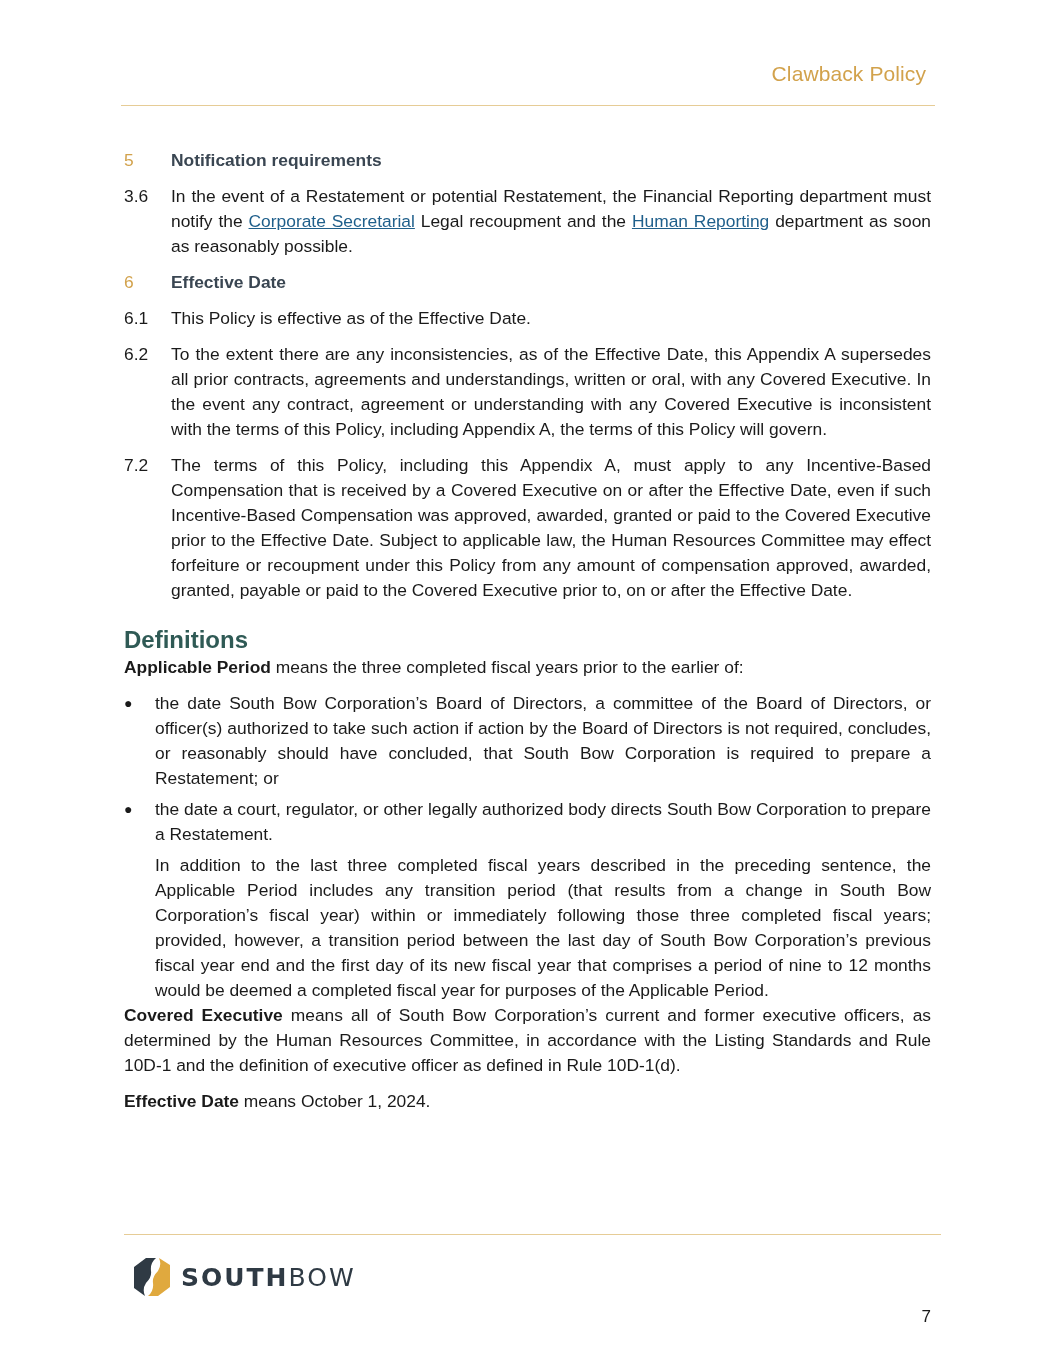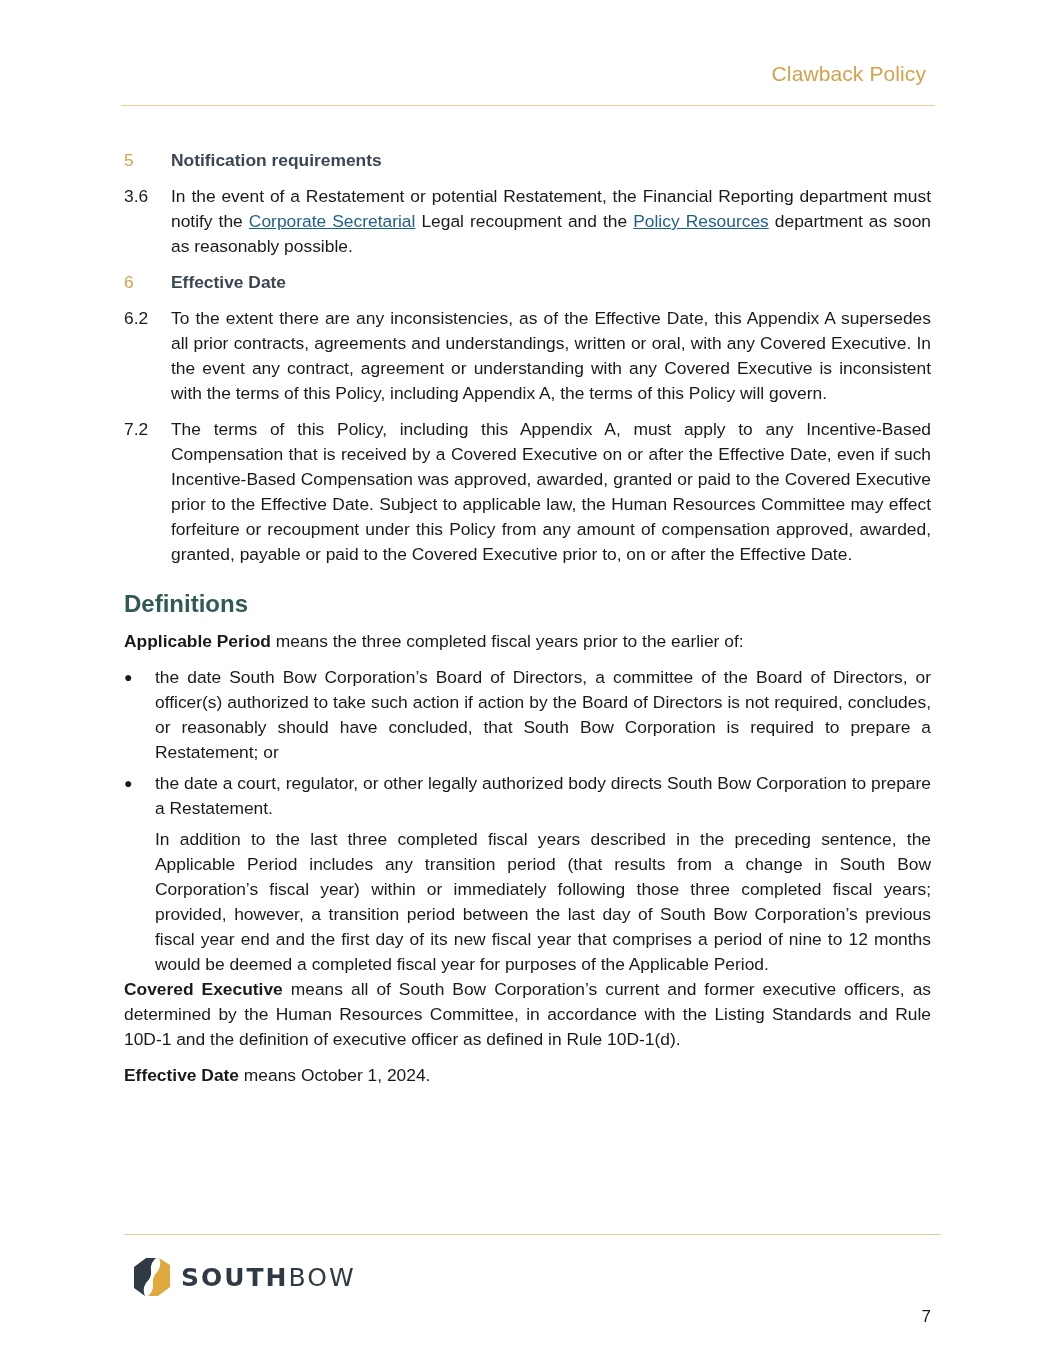--- a/index.html
+++ b/index.html
@@ -68,21 +68,20 @@
     a.link {
       color: #1f5f8b;
       text-decoration: underline;
     }
 
     .defs-heading {
       font-size: 24px;
       font-weight: bold;
       color: #2f5a55;
       margin-top: 22px;
-      margin-bottom: 10px;
       line-height: 30px;
     }
 
     .def-para {
       text-align: justify;
       margin-bottom: 11px;
     }
     .def-para b { font-weight: bold; }
 
     .bullet {
@@ -146,28 +145,32 @@
 
   <div class="body-text">
 
     <div class="sec-heading">
       <span class="num">5</span>
       <span>Notification requirements</span>
     </div>
 
     <div class="clause">
       <span class="num">3.6</span>
-      <span class="txt"><span>In the event of a Restatement or potential Restatement, the Financial Reporting department must notify the </span><a class="link" href="#">Corporate Secretarial</a><span> Legal recoupment and the </span><a class="link" href="#">Policy Resources</a><span> department as soon as reasonably possible.</span></span>
+      <span class="txt"><span>In the event of a Restatement or potential Restatement, the Financial Reporting department must notify the </span><a class="link" href="#">Corporate Secretarial</a><span> Legal recoupment and the </span><a class="link" href="#">Human Reporting</a><span> department as soon as reasonably possible.</span></span>
     </div>
 
     <div class="sec-heading">
       <span class="num">6</span>
       <span>Effective Date</span>
     </div>
 
+    <div class="clause">
+      <span class="num">6.1</span>
+      <span class="txt">This Policy is effective as of the Effective Date.</span>
+    </div>
 
     <div class="clause">
       <span class="num">6.2</span>
       <span class="txt">To the extent there are any inconsistencies, as of the Effective Date, this Appendix A supersedes all prior contracts, agreements and understandings, written or oral, with any Covered Executive. In the event any contract, agreement or understanding with any Covered Executive is inconsistent with the terms of this Policy, including Appendix A, the terms of this Policy will govern.</span>
     </div>
 
     <div class="clause">
       <span class="num">7.2</span>
       <span class="txt">The terms of this Policy, including this Appendix A, must apply to any Incentive-Based Compensation that is received by a Covered Executive on or after the Effective Date, even if such Incentive-Based Compensation was approved, awarded, granted or paid to the Covered Executive prior to the Effective Date. Subject to applicable law, the Human Resources Committee may effect forfeiture or recoupment under this Policy from any amount of compensation approved, awarded, granted, payable or paid to the Covered Executive prior to, on or after the Effective Date.</span>
     </div>

